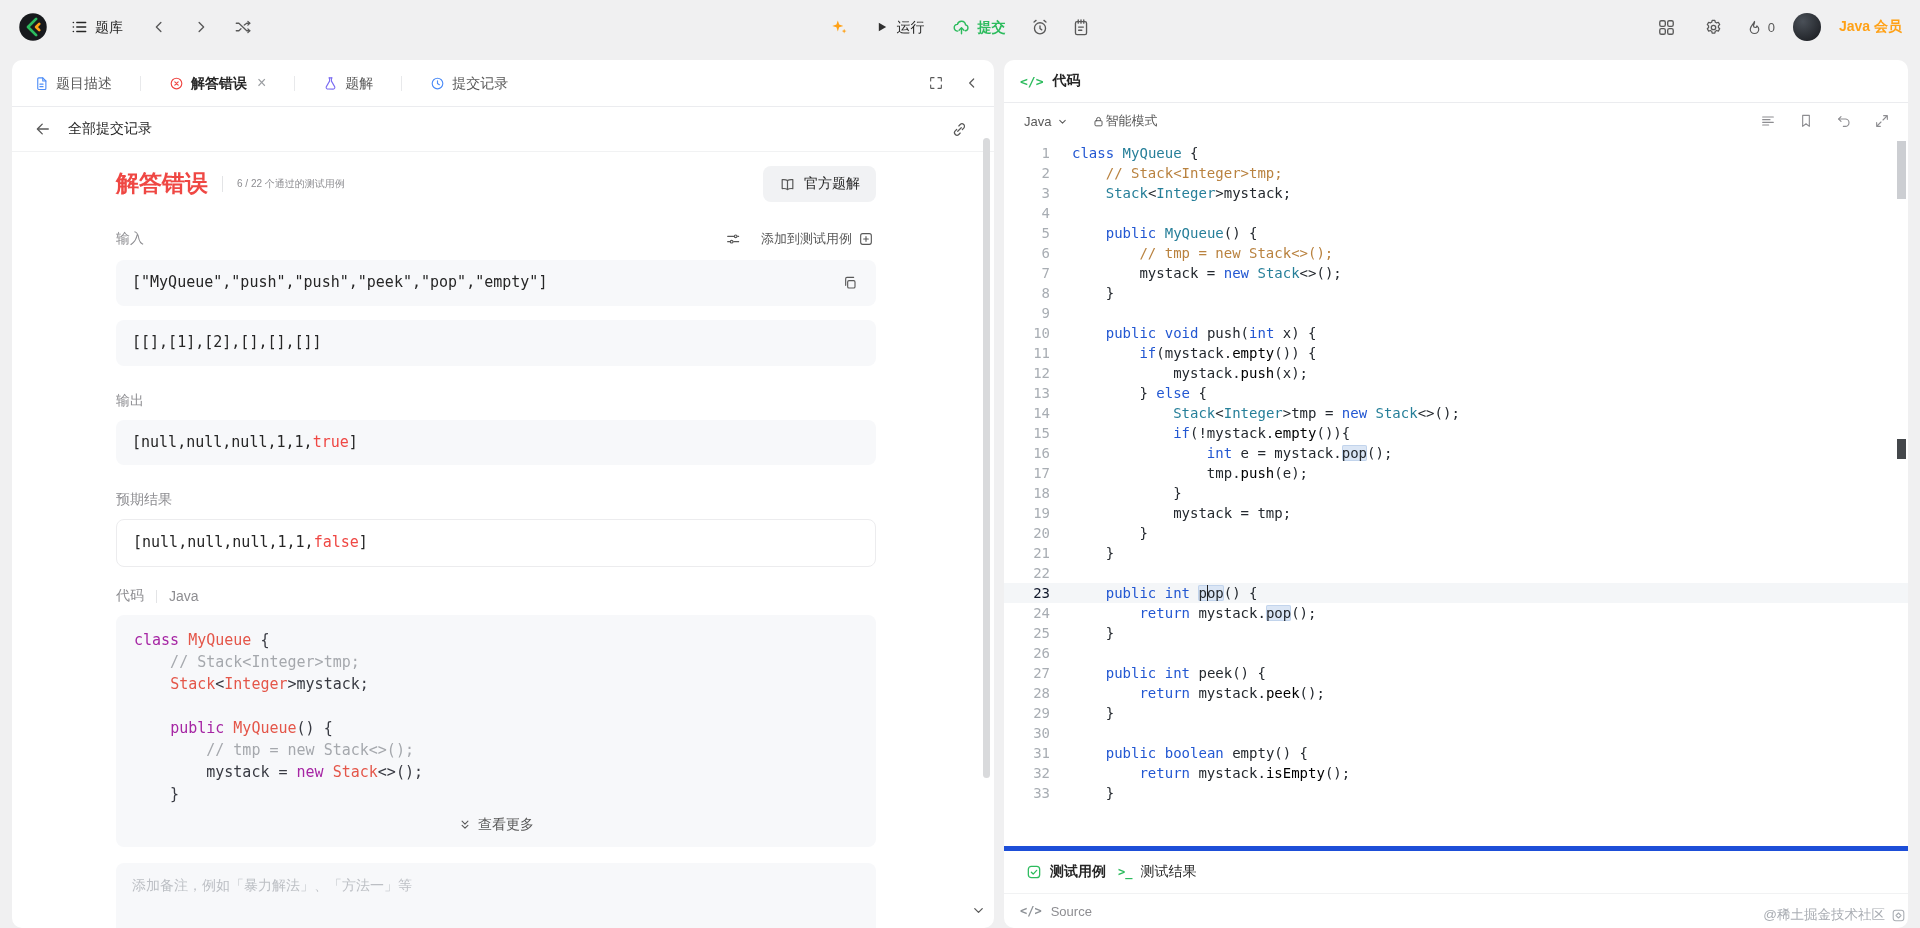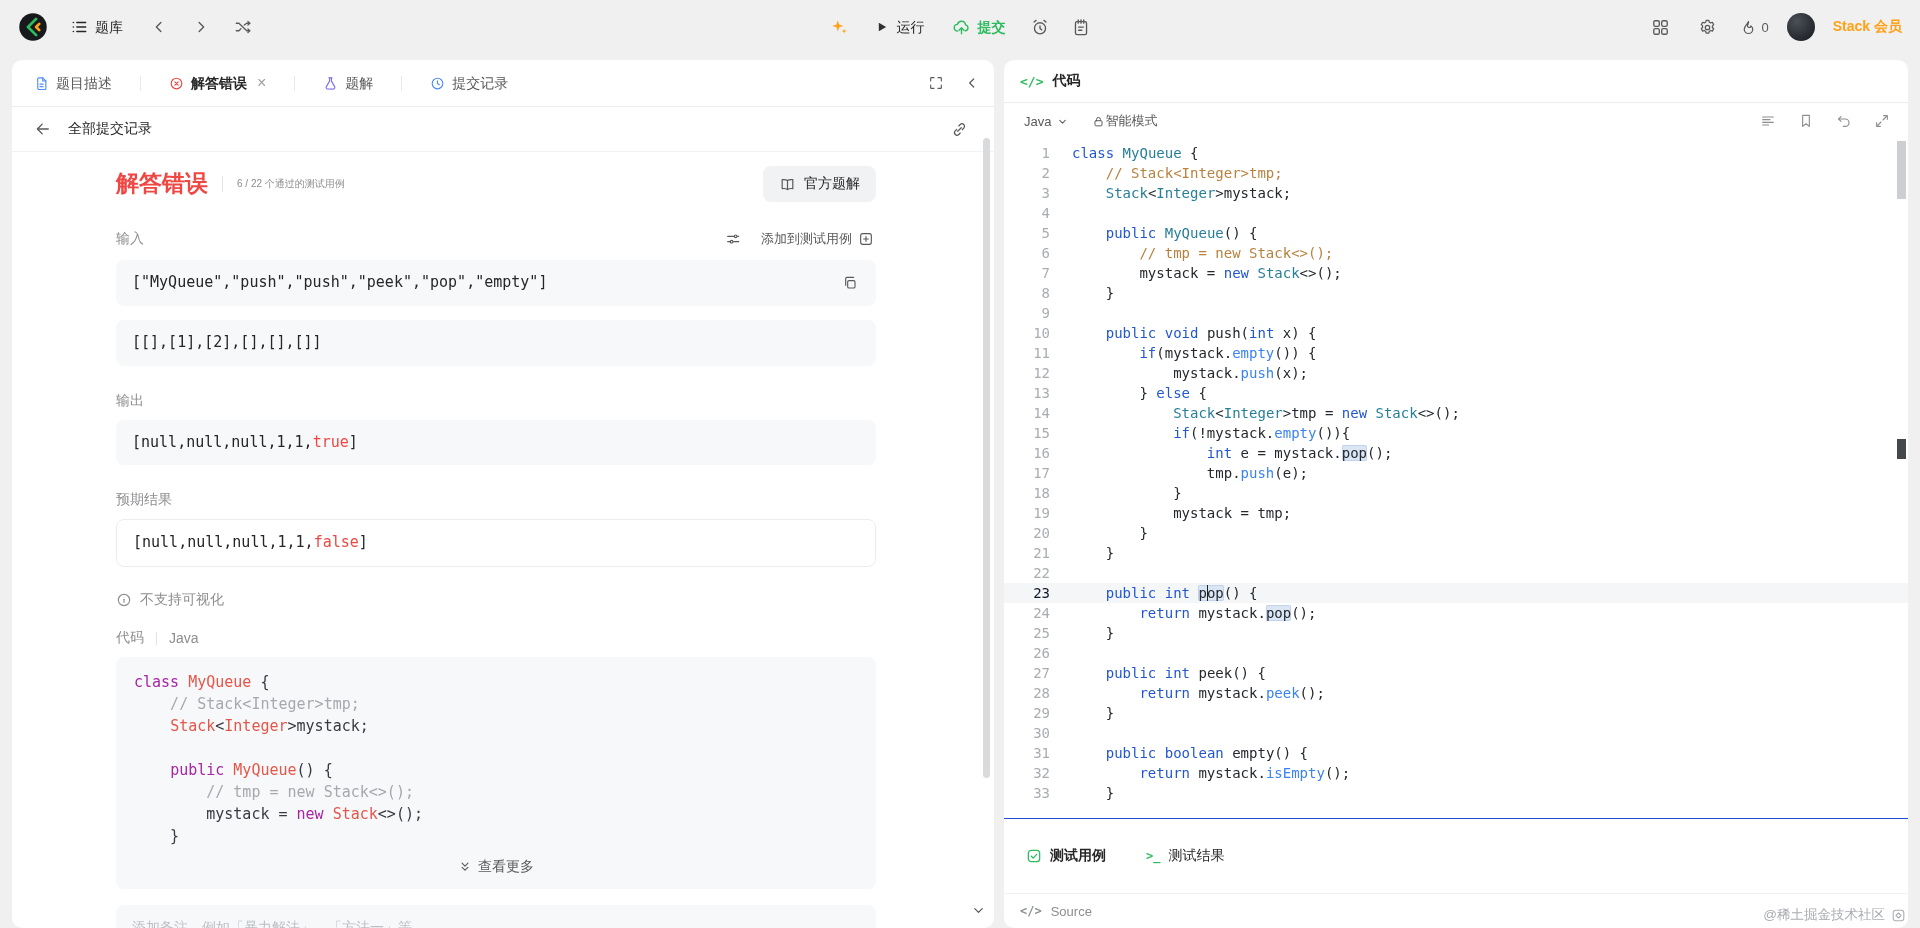--- a/index.html
+++ b/index.html
@@ -78,27 +78,27 @@
   .rp-tools{margin-left:auto;display:flex;align-items:center;gap:18px;color:#8d8d91;}
   .editor{flex:1;position:relative;overflow:hidden;padding-top:4px;}
   .code-line{display:flex;height:20px;font:14px/20px "DejaVu Sans Mono",monospace;color:#24292f;}
   .code-line .ln{width:46px;text-align:right;color:#a8adb3;flex:none;user-select:none;}
   .code-line .lc{margin-left:22px;white-space:pre;position:relative;}
   .code-line.current{background:#f4f6f8;}
   .code-line.current .ln{color:#0f172a;}
   .edt-comment{color:#b9823f;}
   .edt-kw{color:#2257d2;}
   .edt-type{color:#267f99;}
-  .edt-fn{color:#3b82f6;}
+  .edt-fn{color:#000000;}
   .word-match{background:#dbe6f5;border-radius:2px;box-shadow:0 0 0 1px #c2d4ec inset;}
   .caret{position:absolute;top:2px;width:1.5px;height:16px;background:#1f1f1f;}
   .ed-scroll-thumb{position:absolute;right:2px;top:2px;width:9px;height:58px;background:#ccced2;cursor:pointer;}
   .ed-ruler-mark{position:absolute;right:2px;top:300px;width:9px;height:20px;background:#44474b;}
   .rp-footer{height:30px;flex:none;display:flex;align-items:center;justify-content:space-between;padding:0 16px;color:#a6a9ad;font-size:12.5px;border-top:1px solid #f6f6f7;}
-  .rp-tabs{height:42px;flex:none;display:flex;align-items:center;gap:28px;padding:16px 16px;border-top:1px solid #1d4ed8;}
+  .rp-tabs{height:42px;flex:none;display:flex;align-items:center;padding:0 16px;border-top:5px solid #1d4ed8;}
   .rp-tab{display:flex;align-items:center;gap:8px;font-size:14px;color:#262626;cursor:pointer;background:none;border:none;}
   .rp-tab.primary{font-weight:600;}
   .terminal-glyph{font:700 12px "DejaVu Sans Mono",monospace;color:#2cbb5d;}
   .source-row{height:34px;flex:none;display:flex;align-items:center;gap:9px;padding:0 16px;border-top:1px solid #f1f2f3;color:#8d8d91;font-size:13px;}
   .source-tag{font:700 12px "DejaVu Sans Mono",monospace;color:#8d9196;}
   
   .watermark{position:absolute;right:14px;bottom:4px;display:flex;align-items:center;gap:6px;color:#a9adb3;font-size:13.5px;z-index:50;}
 </style>
 </head>
 <body>
@@ -218,21 +218,21 @@
     </button>
     <div class="streak">
       <span style="display:flex;">
           <svg width="17" height="17" viewBox="0 0 24 24" fill="none" stroke="currentColor" stroke-width="1.7" stroke-linejoin="round">
             <path d="M12 3.5c.6 2.8-1.4 4-1.4 6a2.4 2.4 0 0 0 4.8.2c1.6 1.3 2.6 3 2.6 4.8a6 6 0 0 1-12 0c0-4.2 4.2-6.4 6-11z"></path>
           </svg>
         </span>
       <span>0</span>
     </div>
     <div class="avatar"></div>
-    <div class="plus">Stack 会员</div>
+    <div class="plus">Java 会员</div>
   </div>
 </header>
 
 <div class="main">
 
   <section class="panel left-panel">
     <div class="tabbar">
       <button class="tab">
         <span style="display:flex;color:#4e8df7;">
             <svg width="15" height="15" viewBox="0 0 24 24" fill="none" stroke="currentColor" stroke-width="1.8" stroke-linecap="round" stroke-linejoin="round">
@@ -374,30 +374,20 @@
         <span class="mono"><span>[null,null,null,1,1,</span><span class="bool">true</span><span>]</span></span>
       </div>
 
       <div class="row-label">
         <span>预期结果</span>
       </div>
       <div class="block expected">
         <span class="mono"><span>[null,null,null,1,1,</span><span class="bool">false</span><span>]</span></span>
       </div>
 
-      <div class="info-row">
-        <span style="display:flex;">
-            <svg width="16" height="16" viewBox="0 0 24 24" fill="none" stroke="currentColor" stroke-width="1.7" stroke-linecap="round">
-              <circle cx="12" cy="12" r="8.5"></circle>
-              <path d="M12 11v4.5"></path>
-              <circle cx="12" cy="8" r="0.6" fill="currentColor" stroke="none"></circle>
-            </svg>
-          </span>
-        <span>不支持可视化</span>
-      </div>
 
       <div class="code-meta">
         <span>代码</span>
         <span class="meta-sep"></span>
         <span>Java</span>
       </div>
 
       <div class="code-block">
         <div>
             <div class="sn-line"><span class="sn-kw">class</span> <span class="sn-type">MyQueue</span> {</div>

